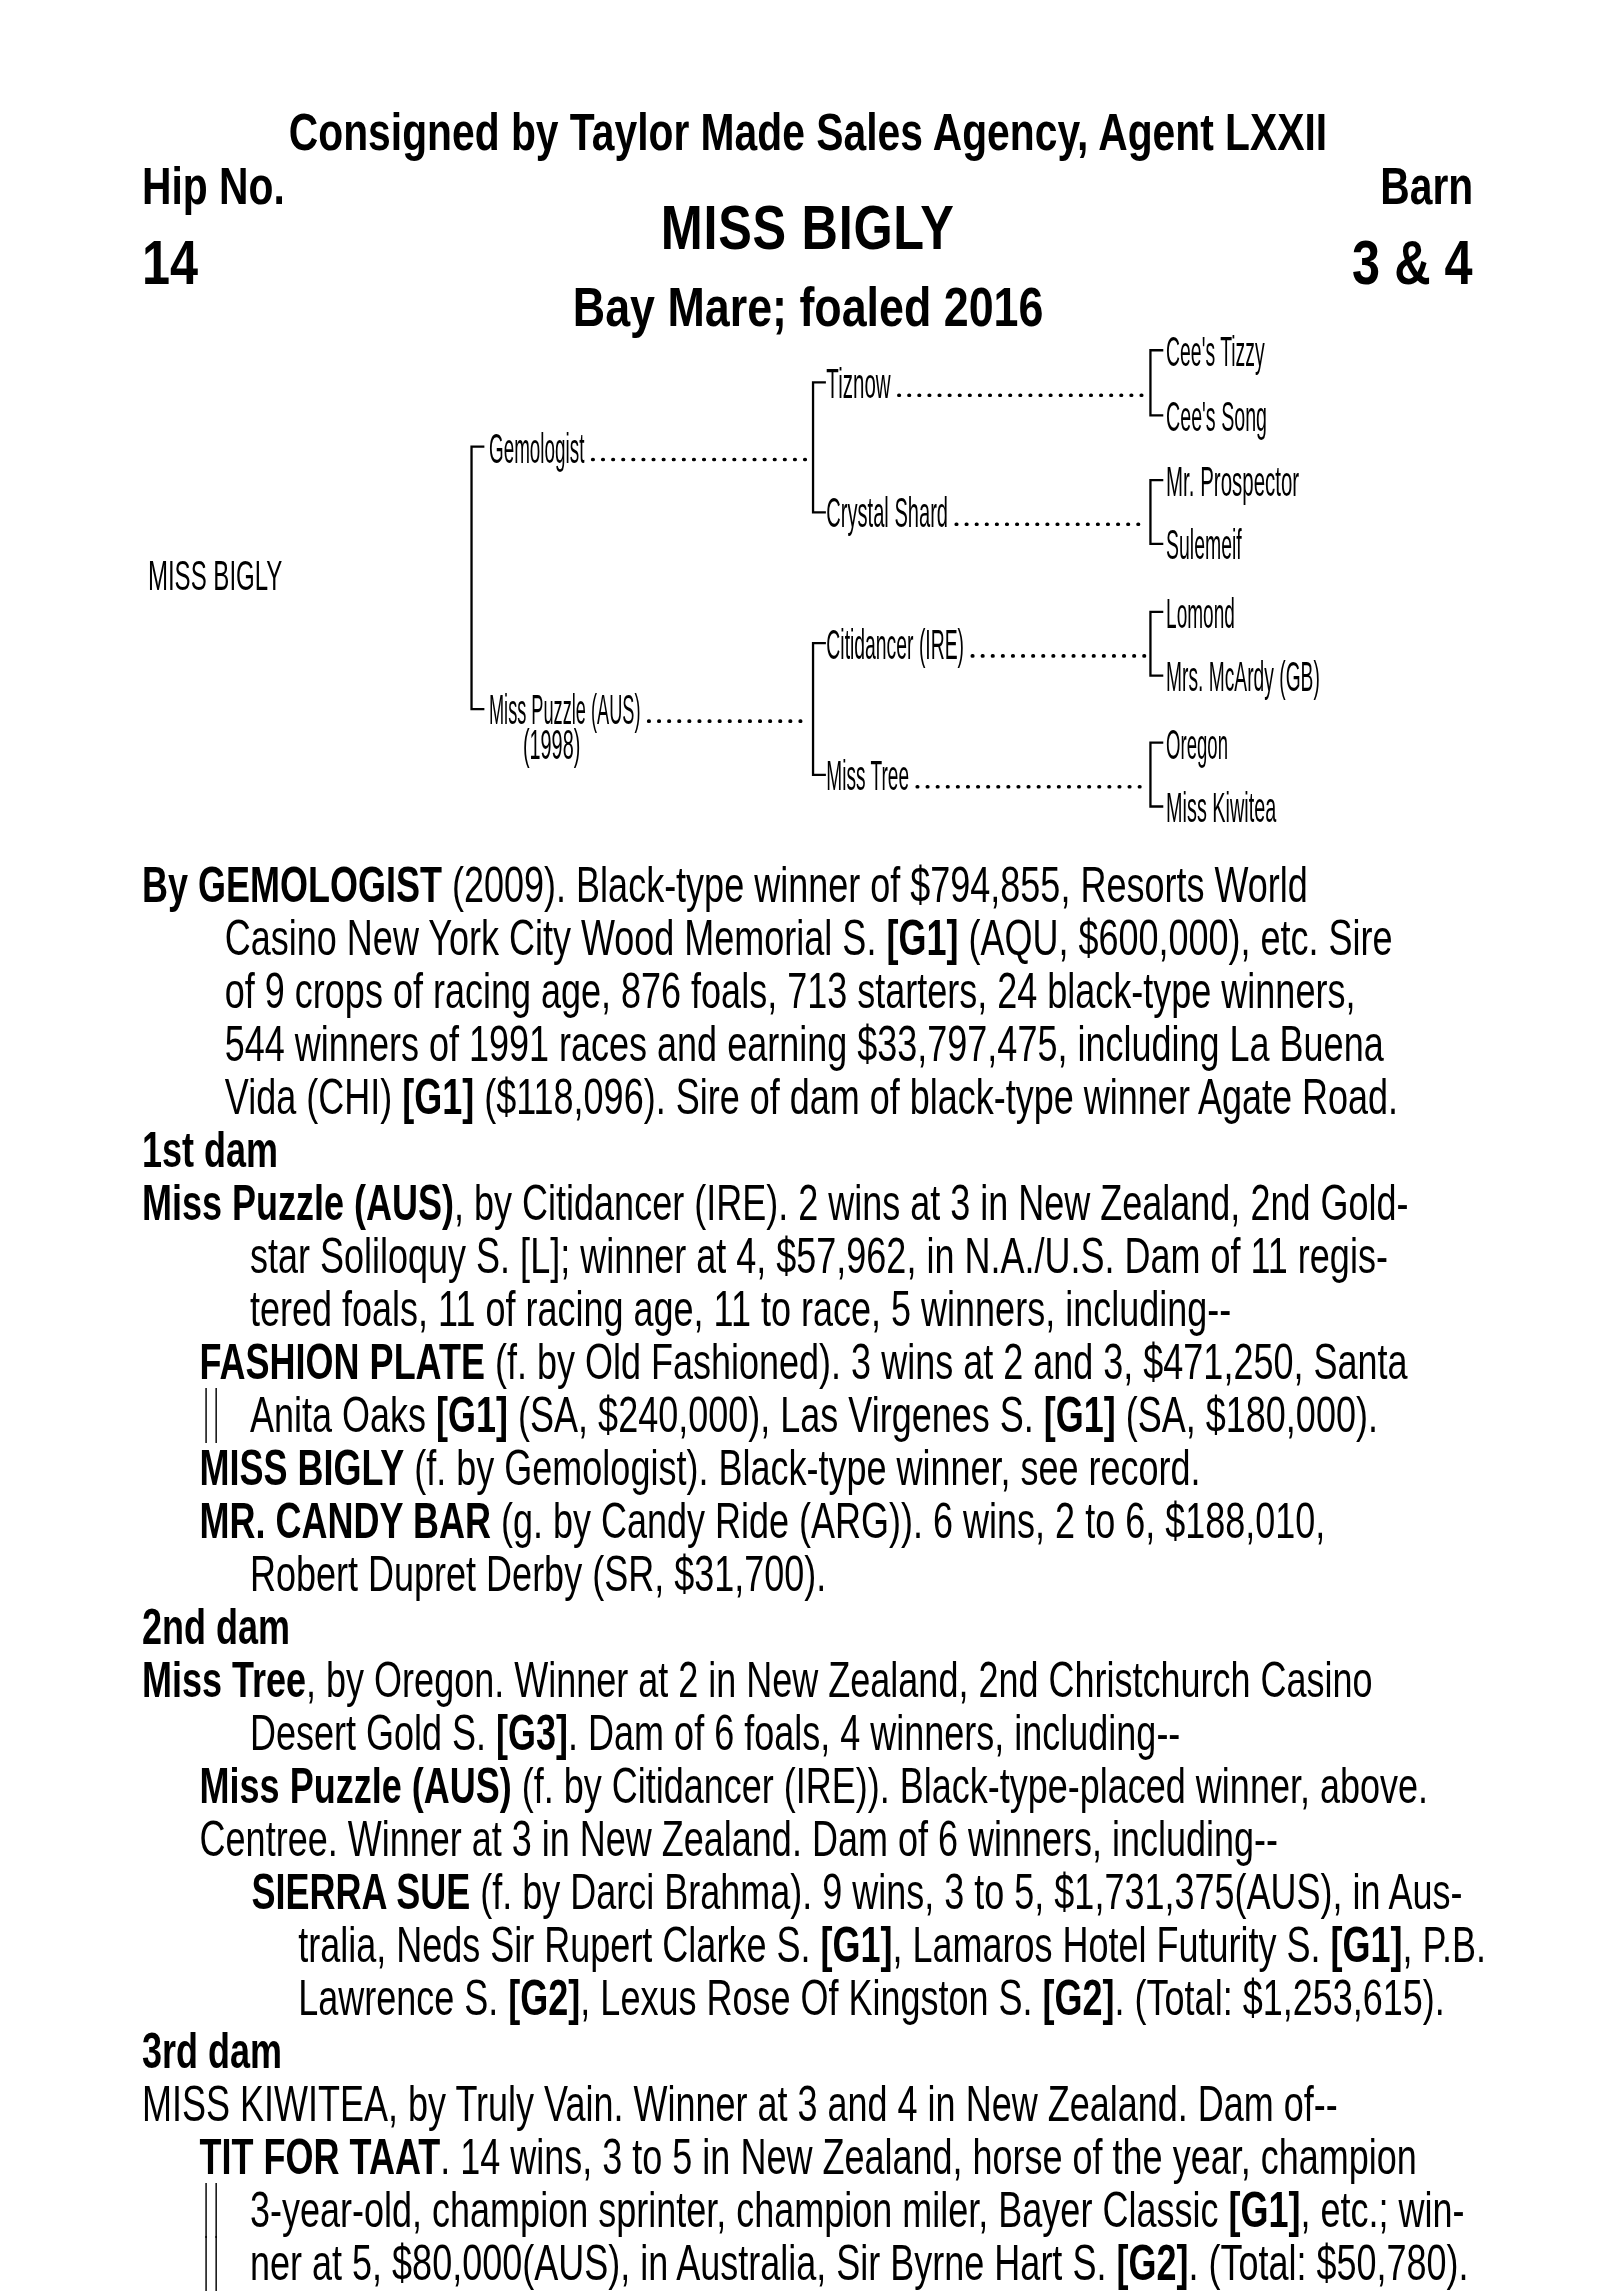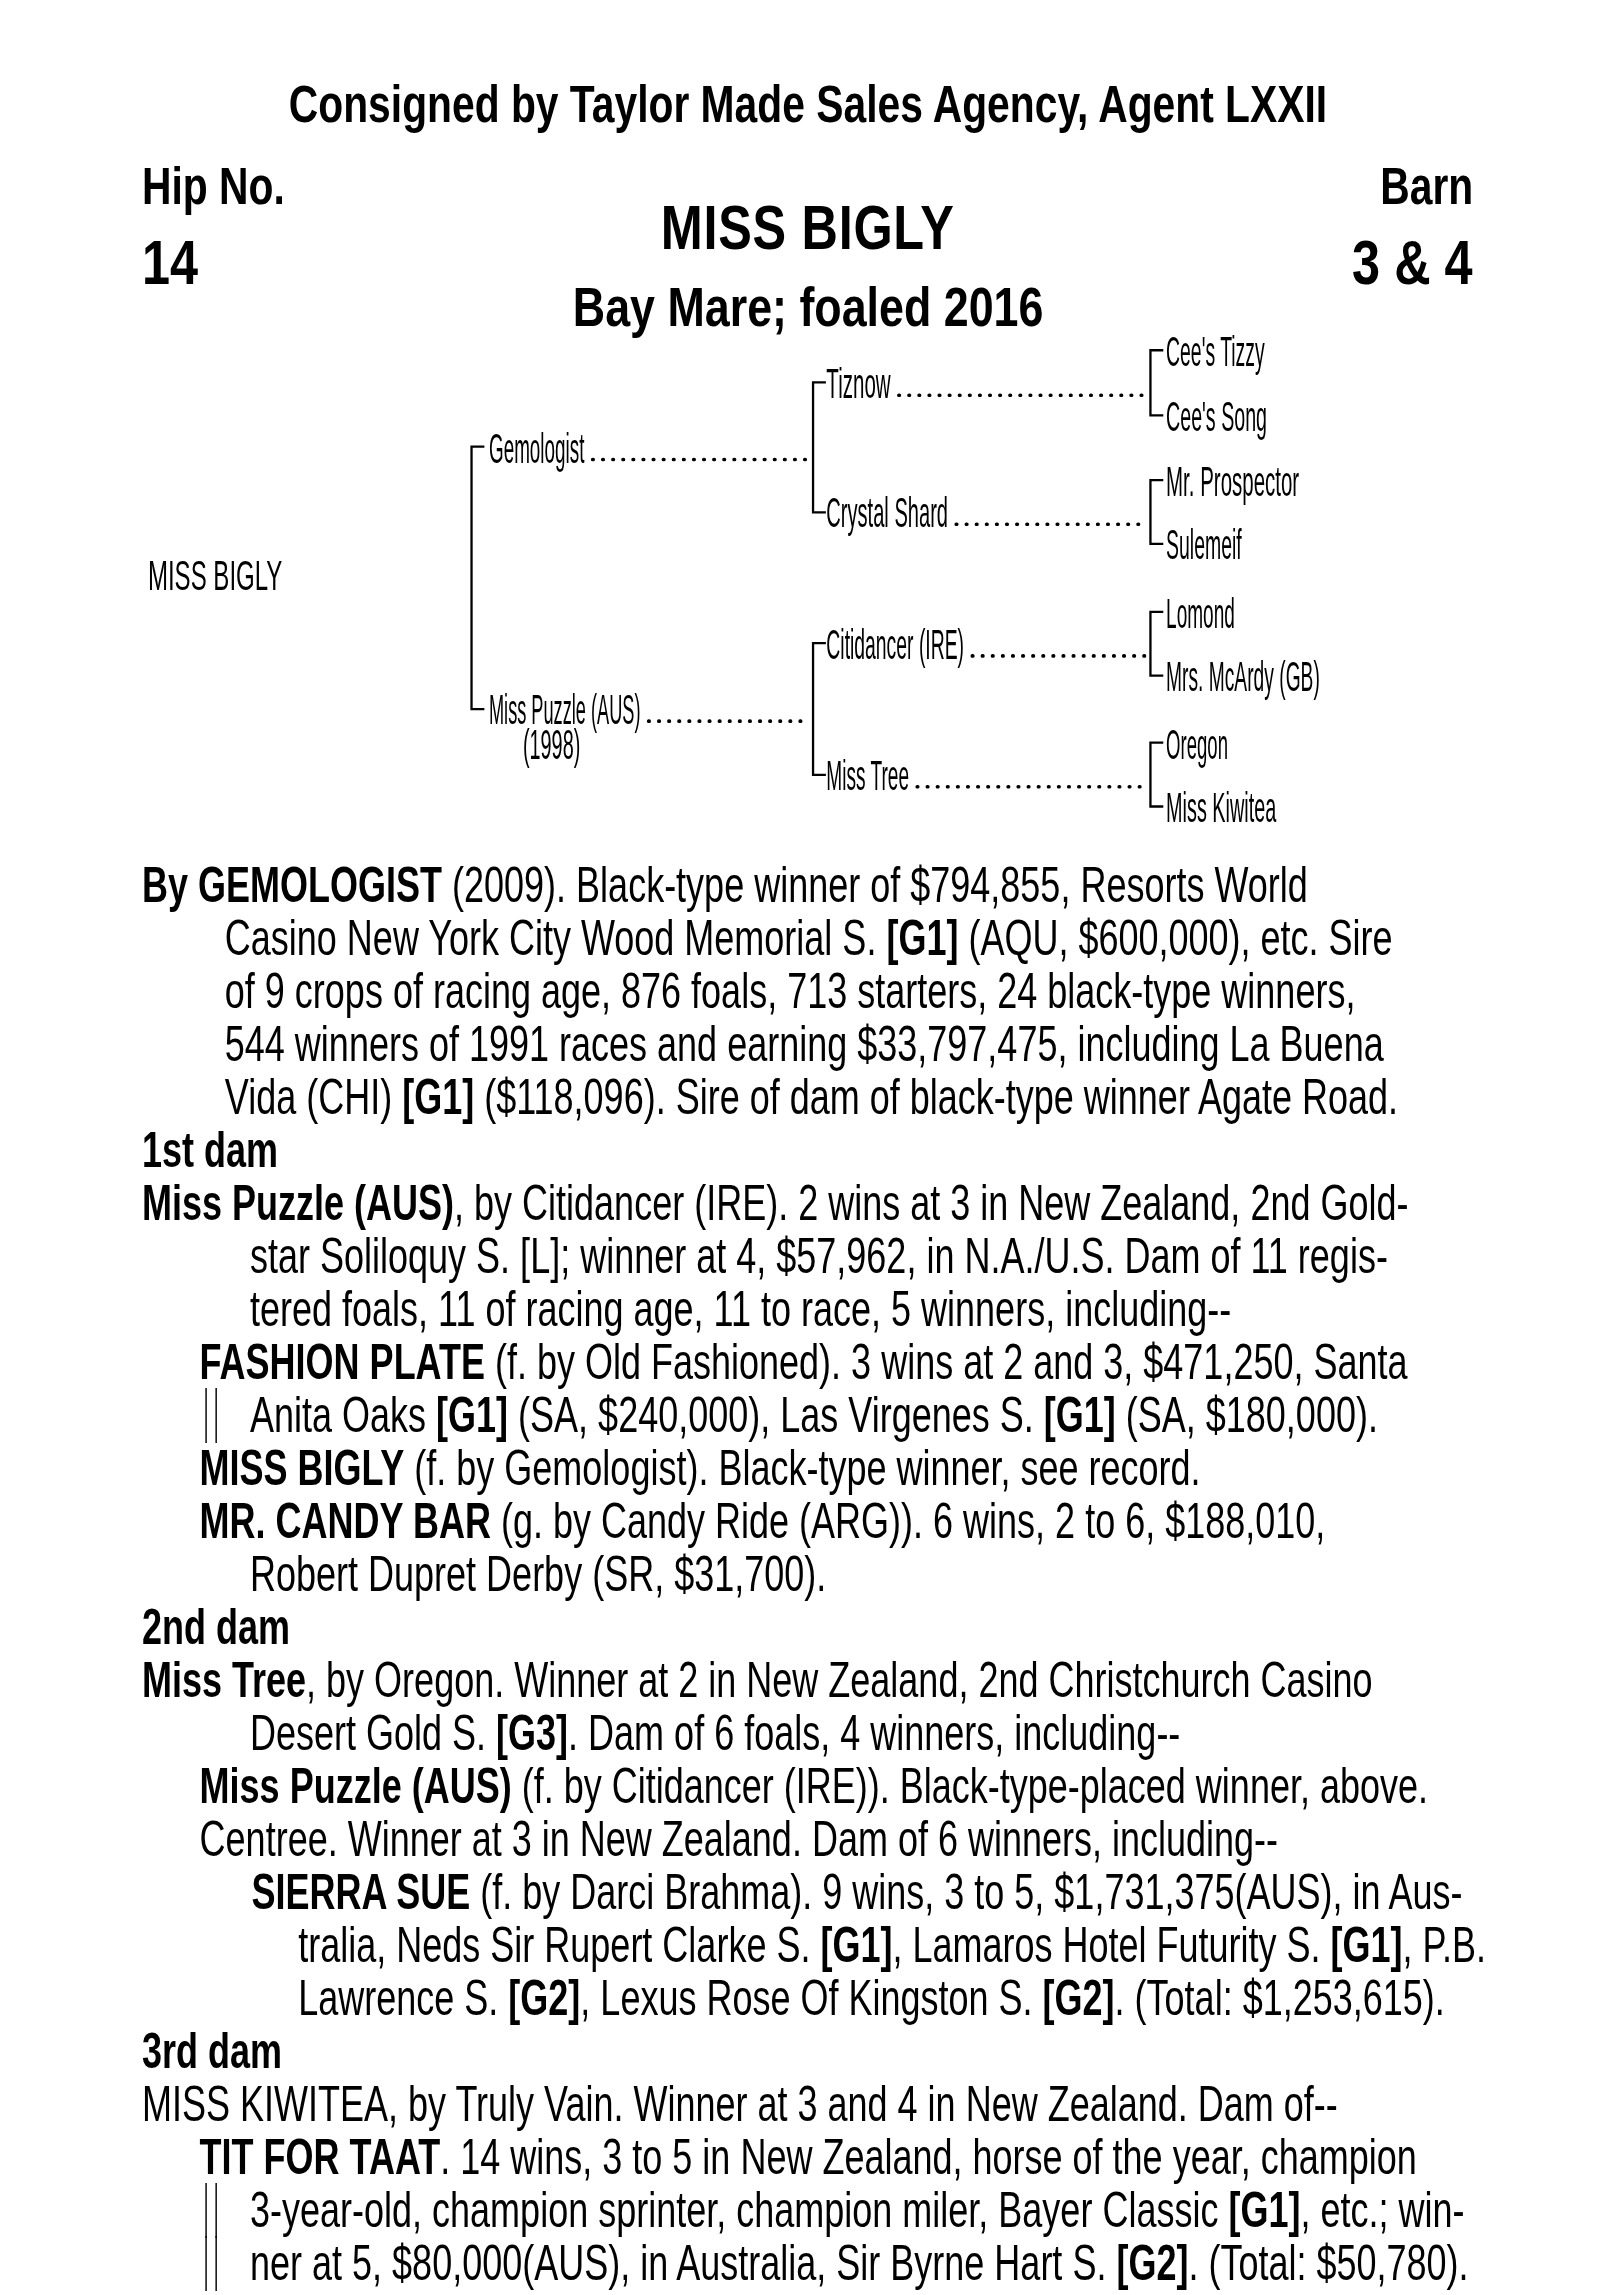--- a/index.html
+++ b/index.html
@@ -4,21 +4,21 @@
 <style>
   html,body{margin:0;padding:0;}
   body{
     width:1616px;height:3227px;position:relative;overflow:hidden;
     background:#ffffff;color:#000;
     font-family:"Liberation Sans",sans-serif;
   }
   
   .hrow{position:absolute;left:0;width:100%;display:flex;justify-content:center;}
   .cond{transform:scaleX(0.8);transform-origin:center top;white-space:nowrap;font-weight:bold;}
-  .consigned{top:75px;font-size:51px;}
+  .consigned{top:103px;font-size:51px;}
   .title{top:191px;font-size:63px;letter-spacing:0.9px;}
   .subtitle{top:274px;font-size:56px;}
   .hipblock{position:absolute;left:142px;top:157px;font-weight:bold;font-size:51px;
             transform:scaleX(0.8);transform-origin:left top;white-space:nowrap;}
   .hipnum{position:absolute;left:142px;top:226px;font-weight:bold;font-size:63px;
             transform:scaleX(0.8);transform-origin:left top;white-space:nowrap;}
   .barnblock{position:absolute;right:143px;top:157px;font-weight:bold;font-size:51px;
             transform:scaleX(0.8);transform-origin:right top;white-space:nowrap;text-align:right;}
   .barnnum{position:absolute;right:143px;top:226px;font-weight:bold;font-size:63px;
             transform:scaleX(0.8);transform-origin:right top;white-space:nowrap;text-align:right;}

